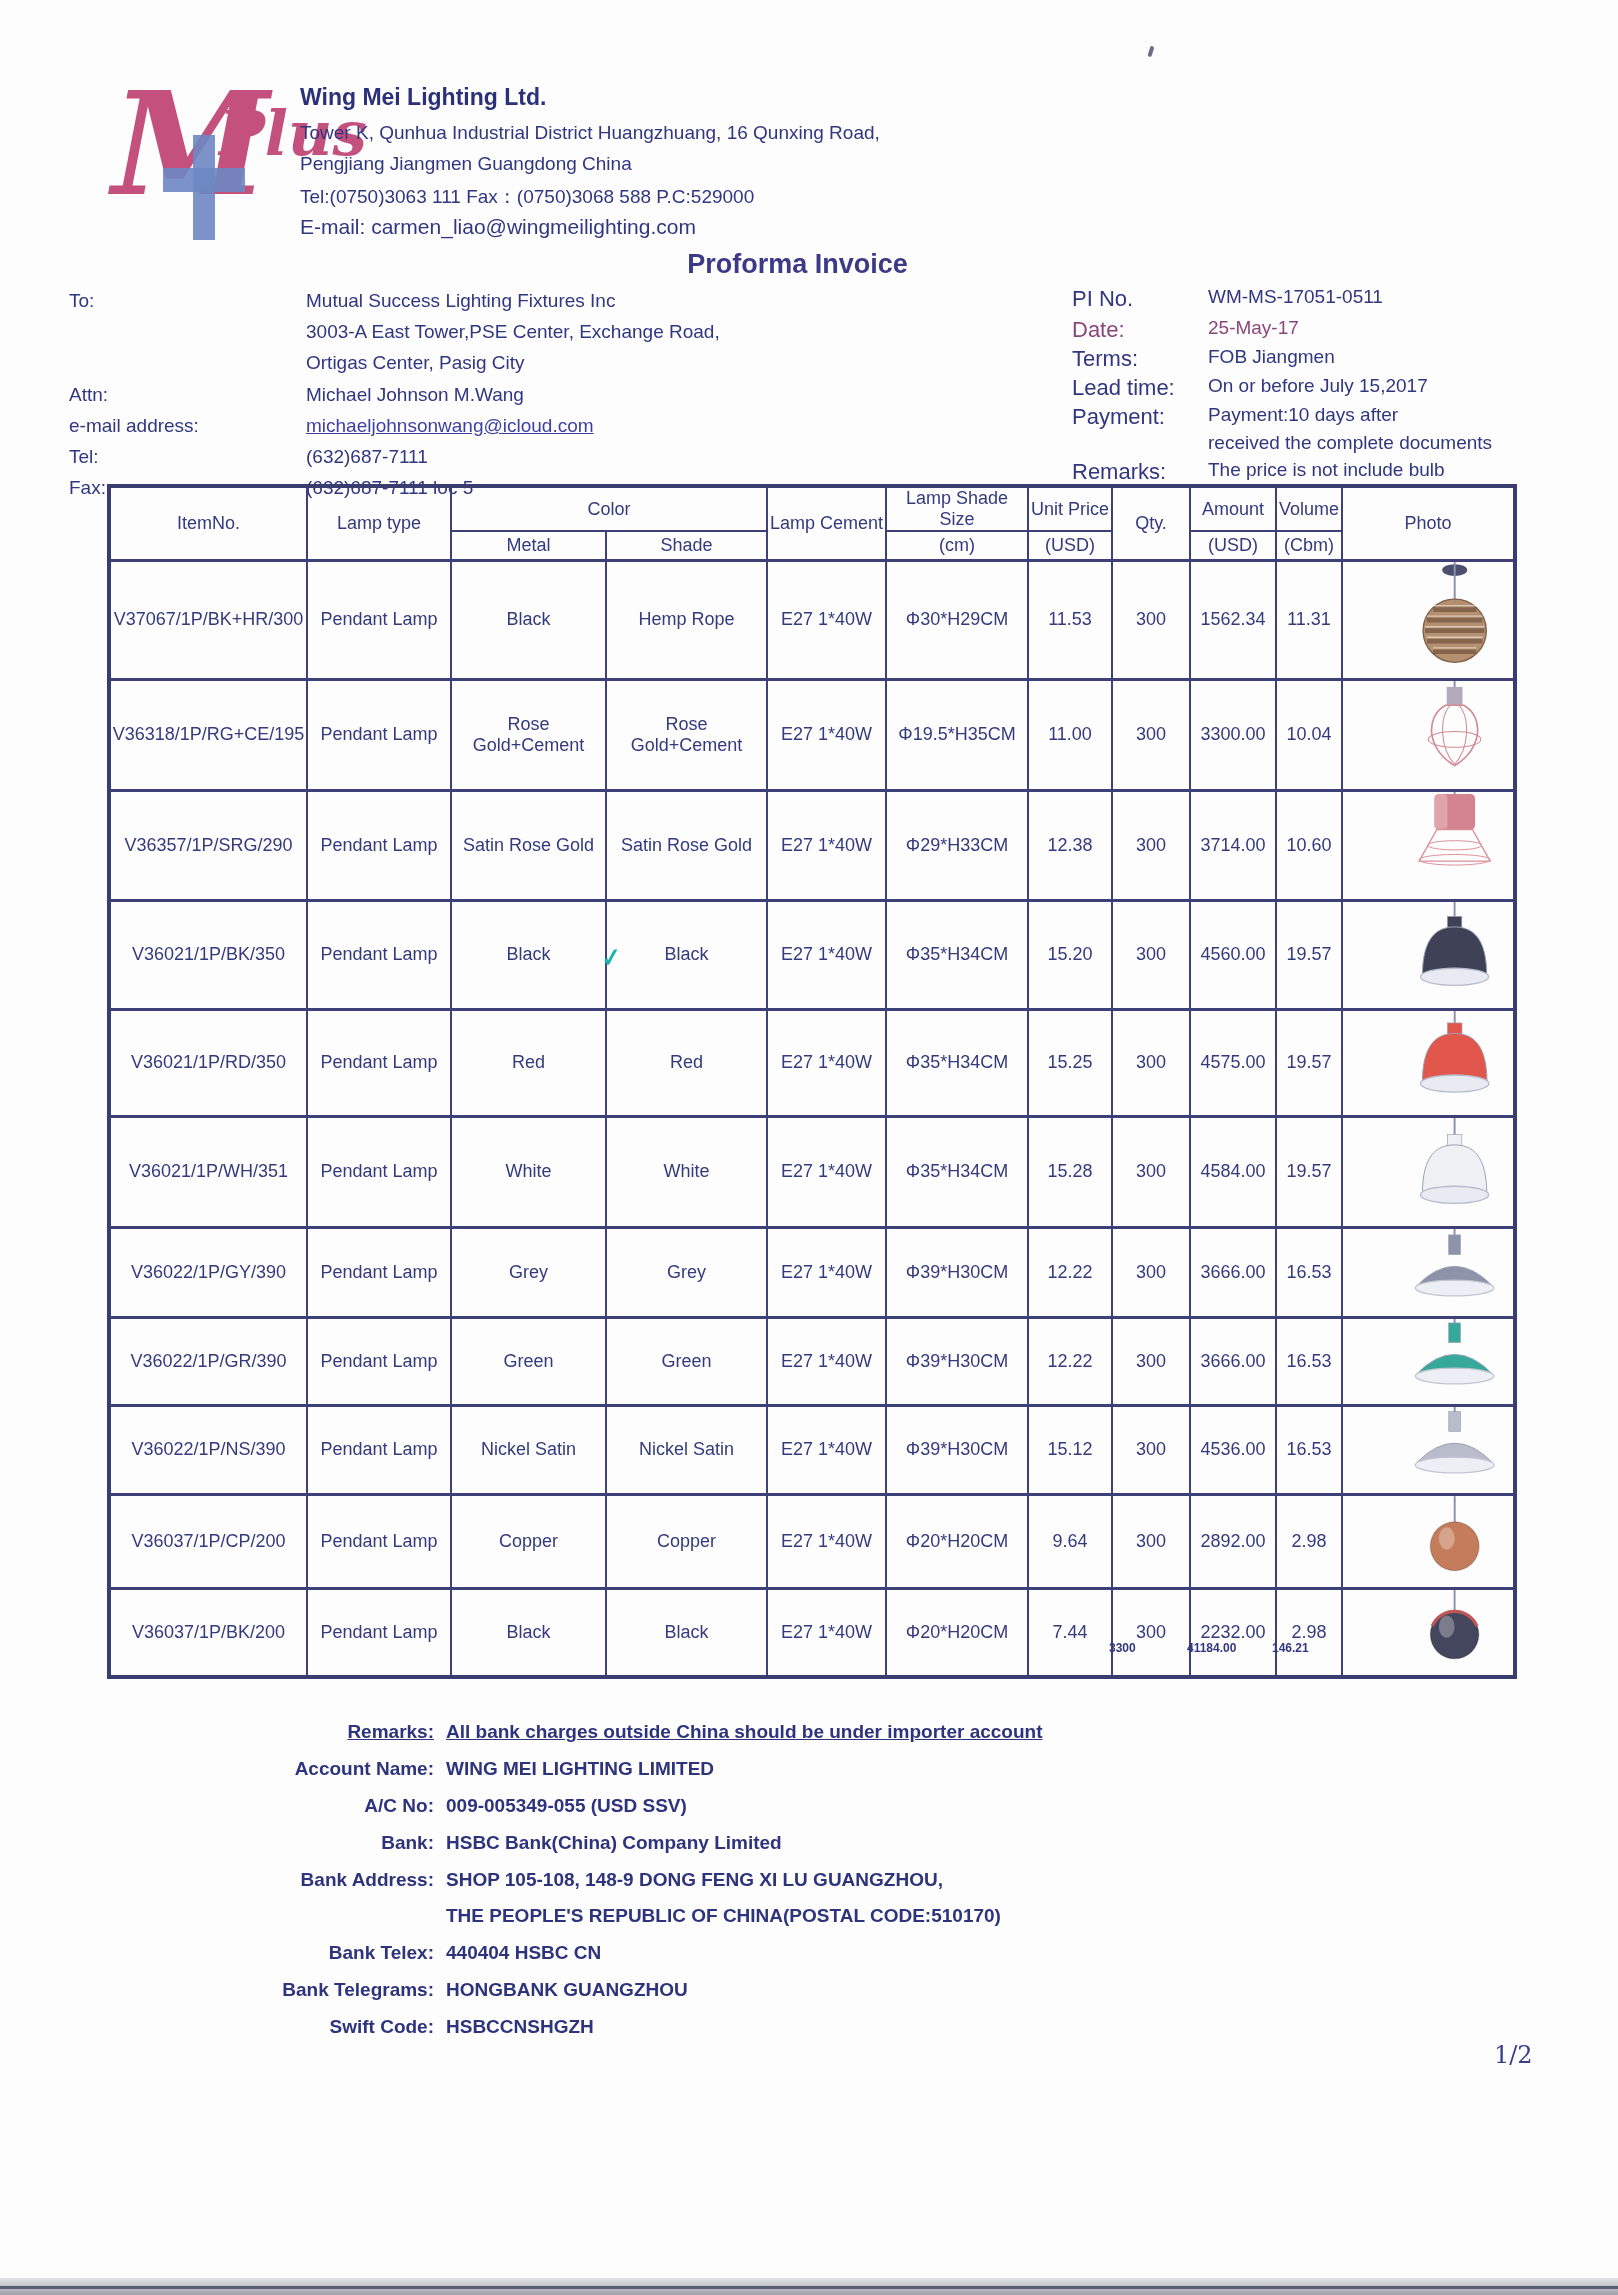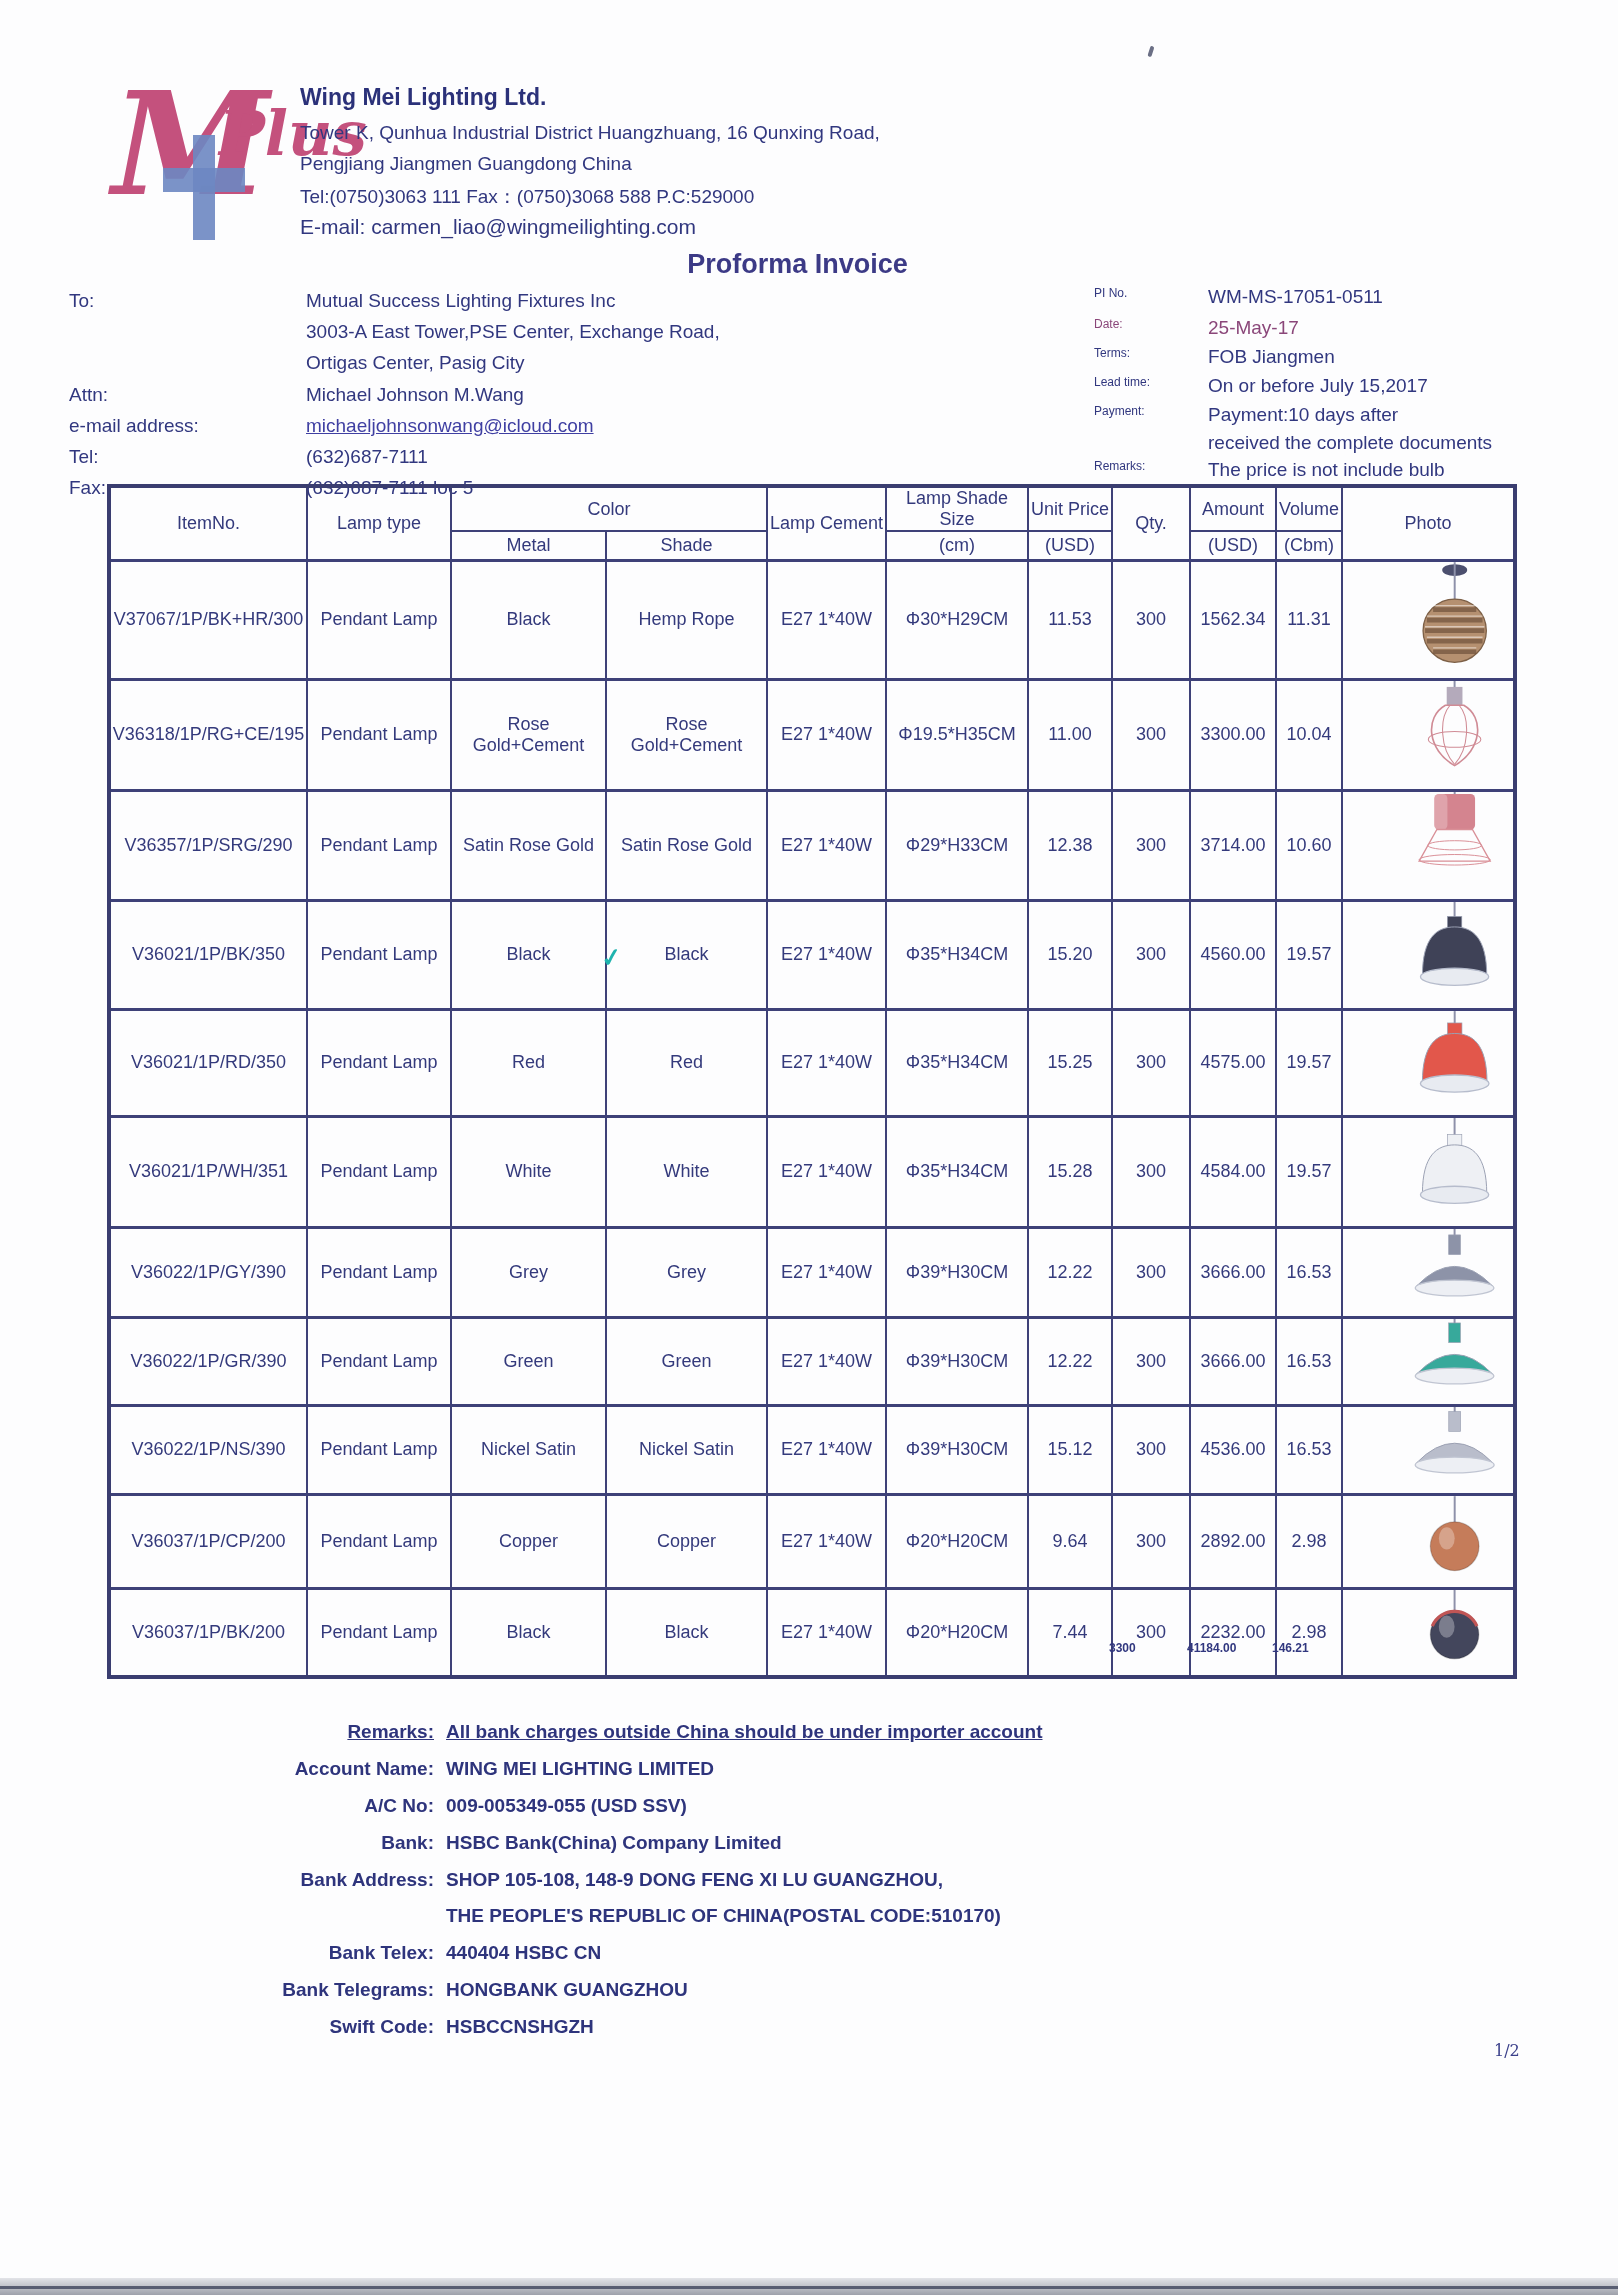--- a/index.html
+++ b/index.html
@@ -28,21 +28,21 @@
   .co-line3{left:300px;top:184px;font-size:19px;}
   .co-line4{left:300px;top:215px;font-size:21px;}
   .doc-title{left:613px;top:249px;width:369px;text-align:center;font-size:27px;font-weight:bold;color:#3c3a86;}
   
   .bt-label{left:69px;font-size:19px;}
   .bt-value{left:306px;font-size:19px;}
   .y-440{top:290px;} .y-487{top:321px;} .y-534{top:352px;} .y-583{top:384px;}
   .y-630{top:415px;} .y-677{top:446px;} .y-724{top:477px;}
   .email-link{color:#3f3fa2;text-decoration:underline;}
   
-  .mt-label{left:1094px;font-size:12px;}
+  .mt-label{left:1072px;font-size:22px;}
   .mt-value{left:1208px;font-size:19px;}
   .m-437{top:286px;} .m-481{top:317px;} .m-525{top:346px;text-align:center;} .m-569{top:375px;}
   .m-613{top:404px;} .m-655{top:432px;} .m-697{top:459px;}
   .date-tint{color:#8a4679;}
   
   table.inv{
     position:absolute;left:107px;top:484px;width:1403px;
     border-collapse:collapse;table-layout:fixed;
     border:4.6px solid #3a3d70;
   }
@@ -61,21 +61,21 @@
   .tot-qty{left:1109px;width:78px;}
   .tot-amt{left:1187px;width:86px;}
   .tot-vol{left:1272px;width:66px;}
   
   .bank-line{position:absolute;left:105px;width:1252px;font-size:19px;font-weight:bold;color:#2e347c;}
   .bank-line .lbl{display:inline-block;width:329px;text-align:right;padding-right:12px;}
   .b-2612{top:1721px;} .b-2668{top:1758px;} .b-2724{top:1795px;} .b-2780{top:1832px;}
   .b-2836{top:1869px;} .b-2892{top:1905px;} .b-2948{top:1942px;} .b-3004{top:1979px;} .b-3060{top:2016px;}
   .ul{text-decoration:underline;}
   
-  .page-num{left:1494px;top:2041px;font-family:"DejaVu Serif",serif;font-size:16px;color:#3a3f8a;}
+  .page-num{left:1494px;top:2041px;font-family:"DejaVu Serif",serif;font-size:24px;color:#3a3f8a;}
   .check{left:601px;top:943px;font-size:25px;color:#1fb3ae;transform:rotate(-8deg);font-weight:bold;}
   .artifact-dot{left:1149px;top:46px;width:4px;height:10.5px;background:#6b6f85;transform:rotate(18deg);border-radius:2px;}
   .scan-band{left:0;bottom:0;width:1618px;height:17px;background:linear-gradient(to bottom,#e3e4e8,#9ea1ab);}
   .scan-band-line{left:0;bottom:6px;width:1618px;height:3.3px;background:#474c63;opacity:.85;}
 </style>
 </head>
 <body>
 
 <div class="abs logo-m">M</div>
 <div class="abs logo-cross-v"></div>

